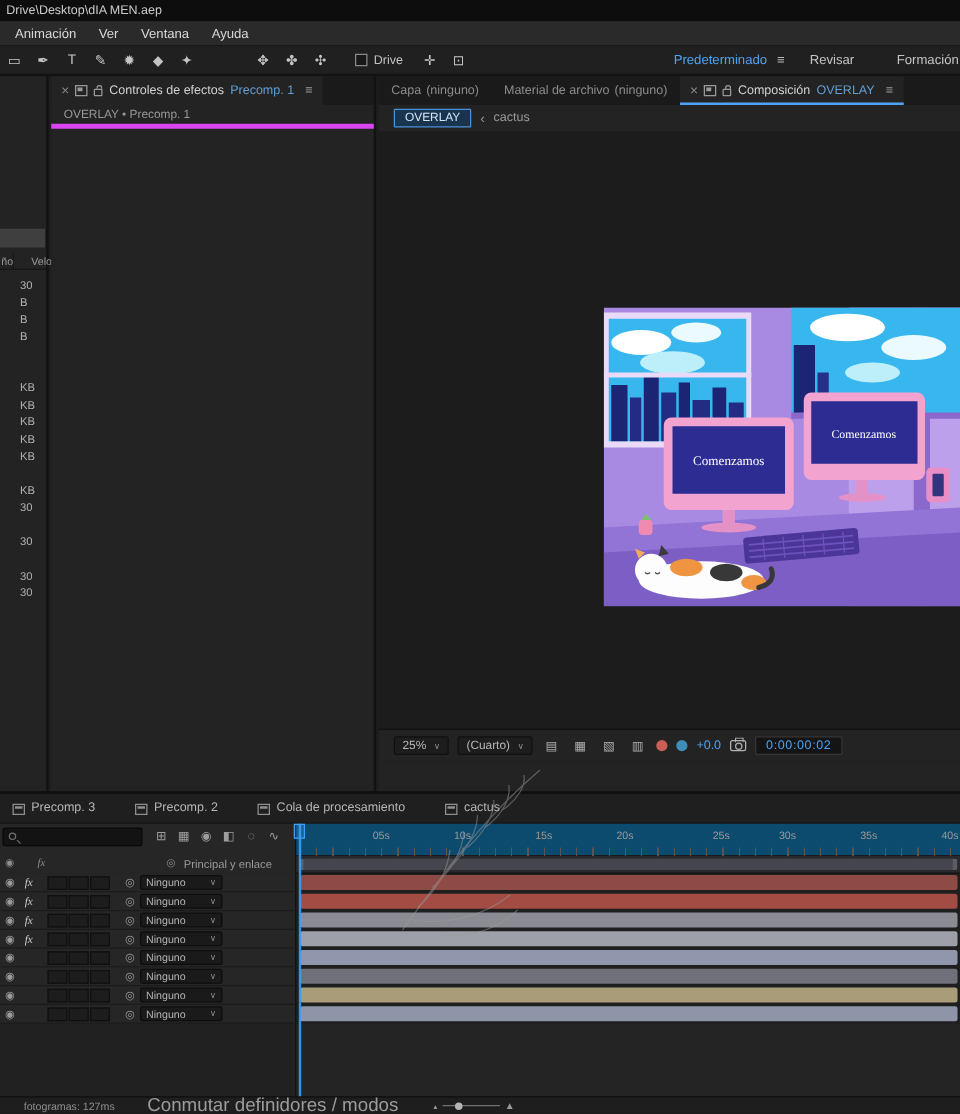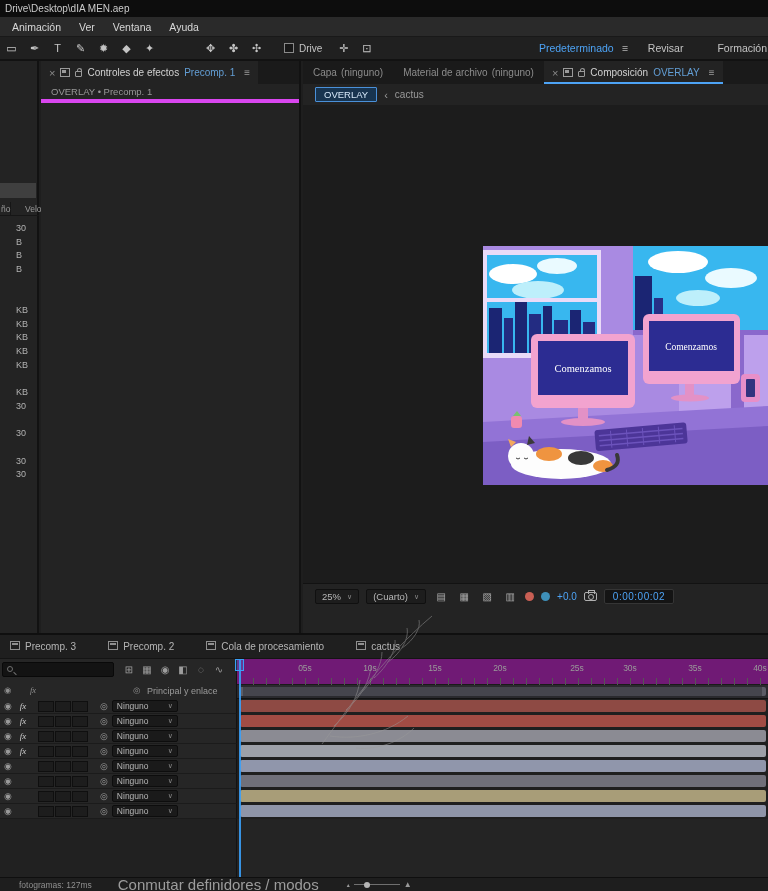--- a/index.html
+++ b/index.html
@@ -65,34 +65,34 @@
   .expval{color:#4da3f5}
   .cam{width:13px;height:9px;border:1px solid #b0b0b0;border-radius:2px;position:relative;display:inline-block;flex:0 0 auto}
   .cam::before{content:"";position:absolute;top:-3px;left:3px;width:5px;height:3px;border:1px solid #b0b0b0;border-bottom:none;border-radius:1px 1px 0 0}
   .cam::after{content:"";position:absolute;left:3px;top:1px;width:4px;height:4px;border:1px solid #b0b0b0;border-radius:50%}
   .tc{border:1px solid #353535;background:#141414;color:#4da3f5;padding:1px 8px;border-radius:2px;letter-spacing:.5px;font-size:10px}
 
   
   .divider{position:absolute;left:0;top:633px;width:768px;height:2px;background:#0f0f0f;z-index:4}
   .timeline{position:absolute;left:0;top:635px;width:768px;height:256px;background:#1f1f1f}
   .ttabs{height:24px;display:flex;align-items:center;padding-left:10px;gap:32px;font-size:10px;color:#b5b5b5;border-bottom:1px solid #141414}
-  .ttab{display:flex;align-items:flex-start;gap:5px;white-space:nowrap}
+  .ttab{display:flex;align-items:flex-end;gap:5px;white-space:nowrap}
   .tt-icon{width:10px;height:9px;border:1px solid #8f8f8f;position:relative;flex:0 0 auto}
   .tt-icon::after{content:"";position:absolute;left:1px;top:1px;width:6px;height:2px;background:#8f8f8f}
   .tl-head{position:absolute;left:0;top:24px;width:768px;height:40px}
   .tl-left{position:absolute;left:0;top:0;width:237px;height:40px;background:#262626;border-right:1px solid #121212}
   .searchbox{position:absolute;left:2px;top:3px;width:112px;height:15px;background:#131313;border:1px solid #090909;border-radius:2px}
   .mag{position:absolute;left:4px;top:3px;width:6px;height:6px;border:1px solid #6f6f6f;border-radius:50%}
   .mag::after{content:"";position:absolute;left:5px;top:6px;width:4px;height:1px;background:#6f6f6f;transform:rotate(45deg)}
   .hicons{position:absolute;left:120px;top:2px;display:flex}
   .hico{width:18px;text-align:center;font-size:10px;color:#9d9d9d;line-height:17px}
   .colhead{position:absolute;left:0;top:22px;width:237px;height:18px;font-size:8.5px;color:#8f8f8f}
   .ch-ico{position:absolute;top:4px}
   .ch-label{position:absolute;left:147px;top:5px;font-size:9px;color:#9a9a9a}
-  .ruler{position:absolute;left:237px;top:0;width:531px;height:26px;background:#701a75;border-bottom:1px solid #1a1a1a}
+  .ruler{position:absolute;left:237px;top:0;width:531px;height:26px;background:#0c4a6e;border-bottom:1px solid #1a1a1a}
   .ruler::before{content:"";position:absolute;left:3px;top:19px;right:0;height:7px;background:repeating-linear-gradient(90deg,#555 0 1px,transparent 1px 13px)}
   .tick{position:absolute;top:4px;transform:translateX(-50%);font-size:8.5px;color:#9a9a9a}
   .workarea{position:absolute;left:237px;top:26px;width:531px;height:14px;background:#2a2a2e;border-bottom:1px solid #121212}
   .wa-bar{position:absolute;left:2px;top:2px;right:2px;height:9px;background:#45454d;border-radius:2px;border-left:4px solid #5c5c66;border-right:4px solid #5c5c66}
   .rows{position:absolute;left:0;top:64px;width:768px}
   .trow{position:relative;height:15px}
   .trow-left{position:absolute;left:0;top:0;width:237px;height:15px;background:#262626;border-right:1px solid #121212;border-bottom:1px solid #1b1b1b;display:flex;align-items:center}
   .ri{font-size:8px;color:#9a9a9a;width:12px;text-align:center;flex:0 0 auto}
   .ri.eye{margin-left:2px;font-size:9px}
   .fxb{font-family:"Liberation Serif",serif;font-style:italic;font-size:9px;color:#d0d0d0;width:18px;text-align:center;flex:0 0 auto}

